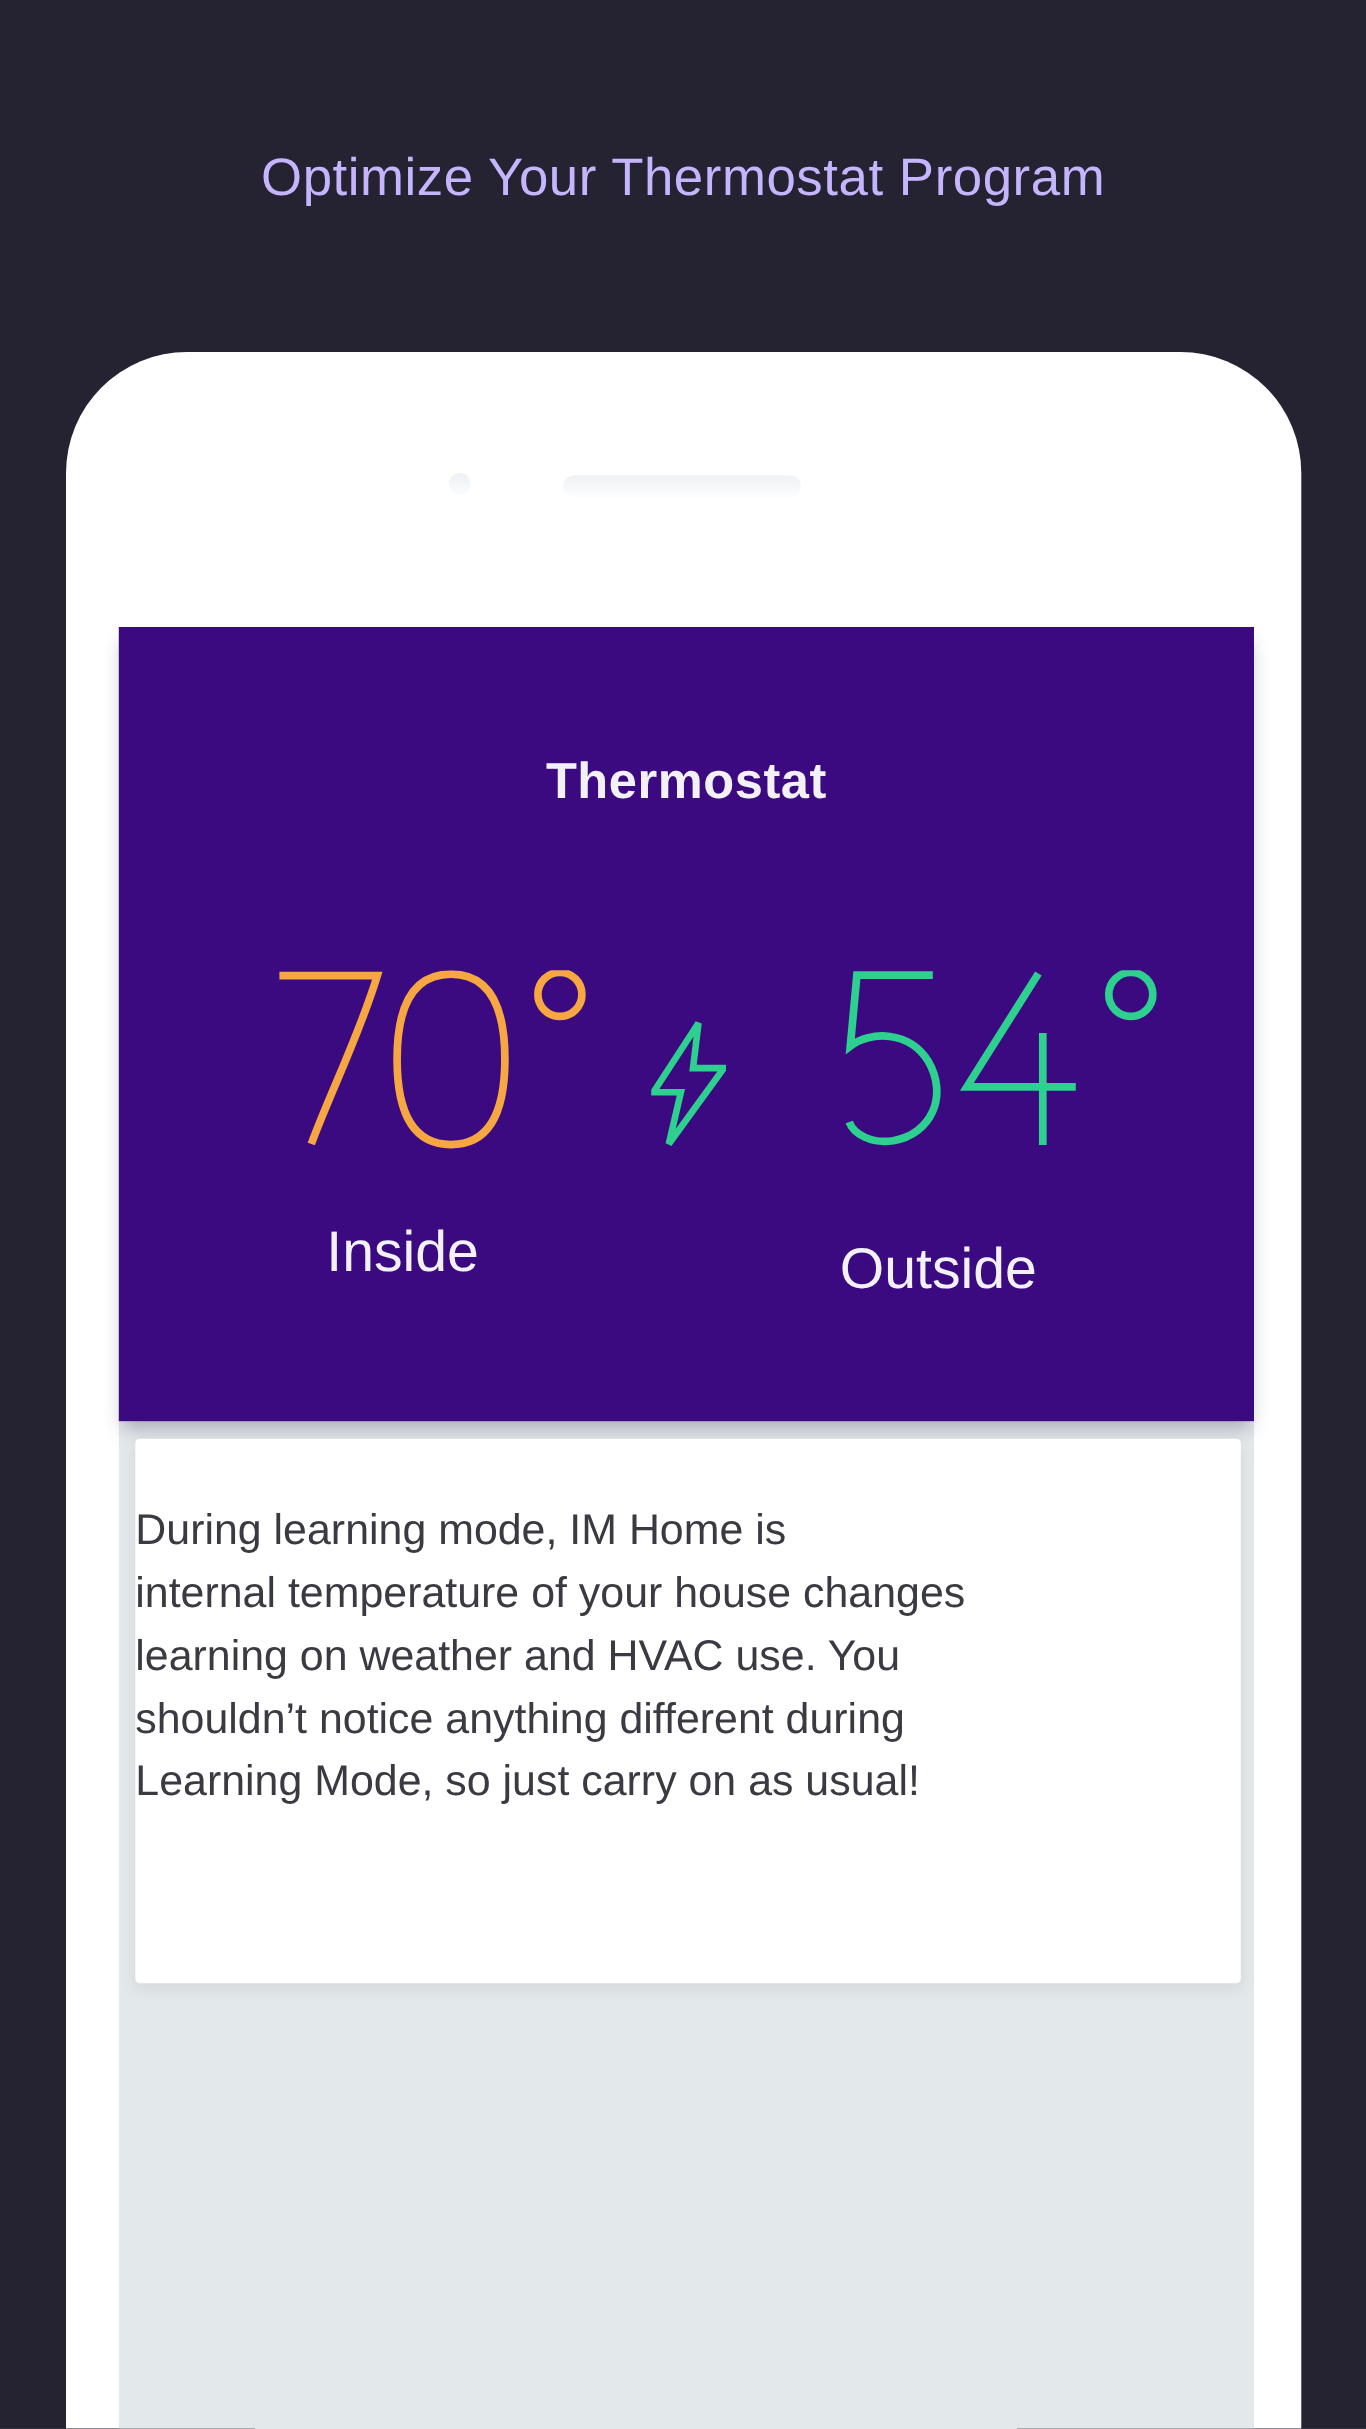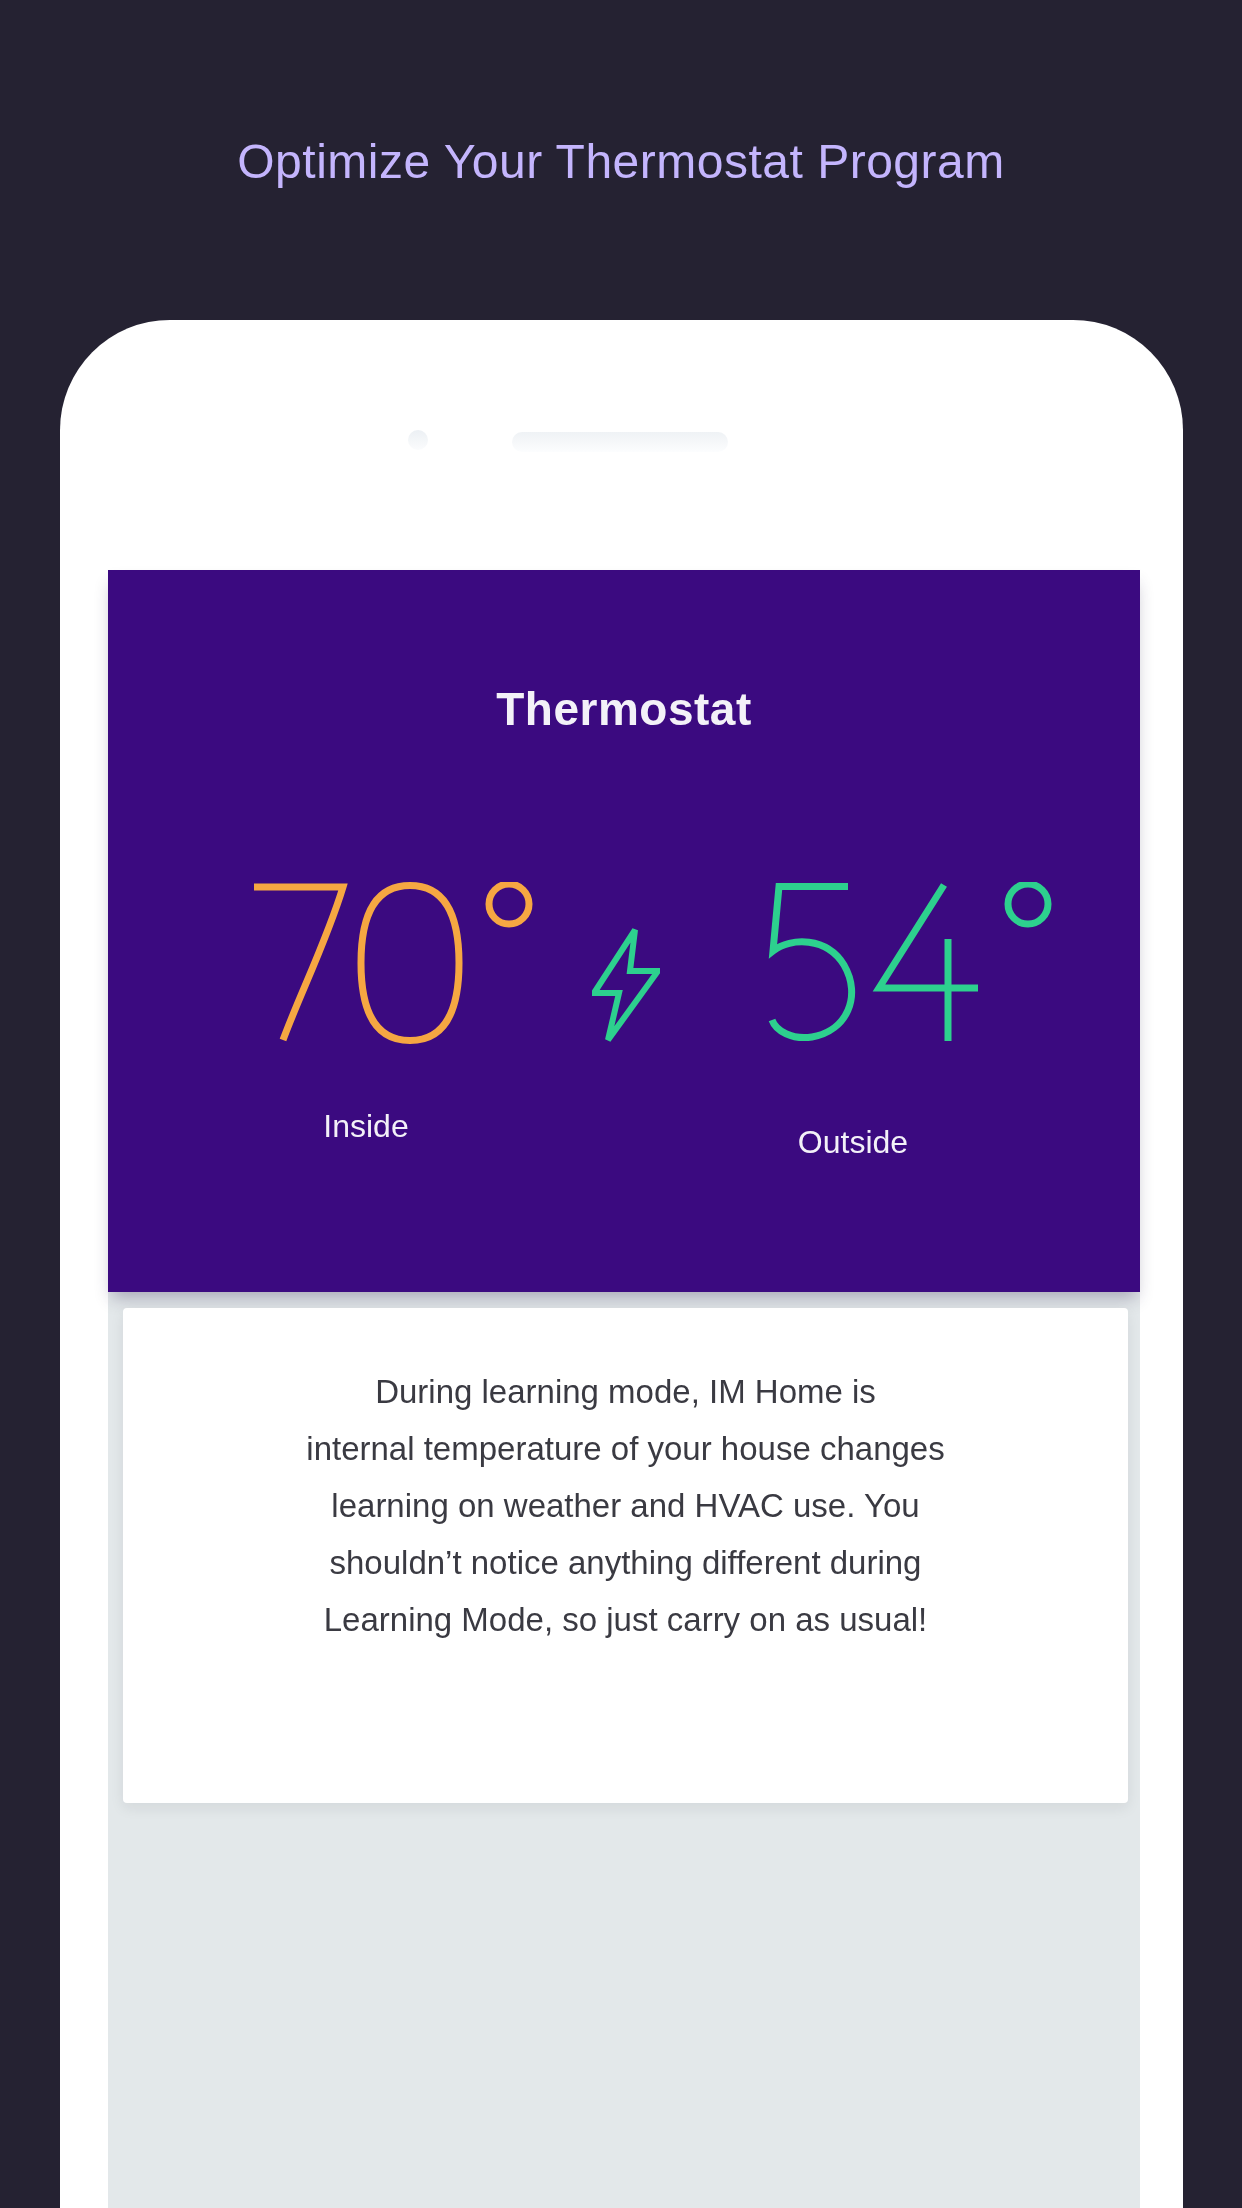--- a/index.html
+++ b/index.html
@@ -75,40 +75,39 @@
   .bolt-svg {
     position: absolute;
     left: 484px; top: 358px;
     width: 68px; height: 115px;
   }
   .temp-label {
     position: absolute;
     top: 538px;
     transform: translateX(-50%);
     color: #f3f1f8;
-    font-size: 32px;
+    font-size: 52px;
     font-weight: 400;
     white-space: nowrap;
   }
   .label-inside  { left: 258px; }
   .label-outside { left: 745px; margin-top: 16px; }
   .note-card {
     position: absolute;
     left: 63px; top: 988px;
     width: 1005px; height: 495px;
     background: #ffffff;
     border-radius: 4px;
     box-shadow: 0 5px 14px rgba(20, 20, 40, 0.08);
     box-sizing: border-box;
     padding-top: 55px;
   }
   .note-line {
-    text-align: center;
     color: #3a3a42;
-    font-size: 33px;
+    font-size: 39px;
     line-height: 57px;
     font-weight: 400;
   }
 </style>
 </head>
 <body>
 
 <div id="stage">
 
   <div class="page-title">Optimize Your Thermostat Program</div>

